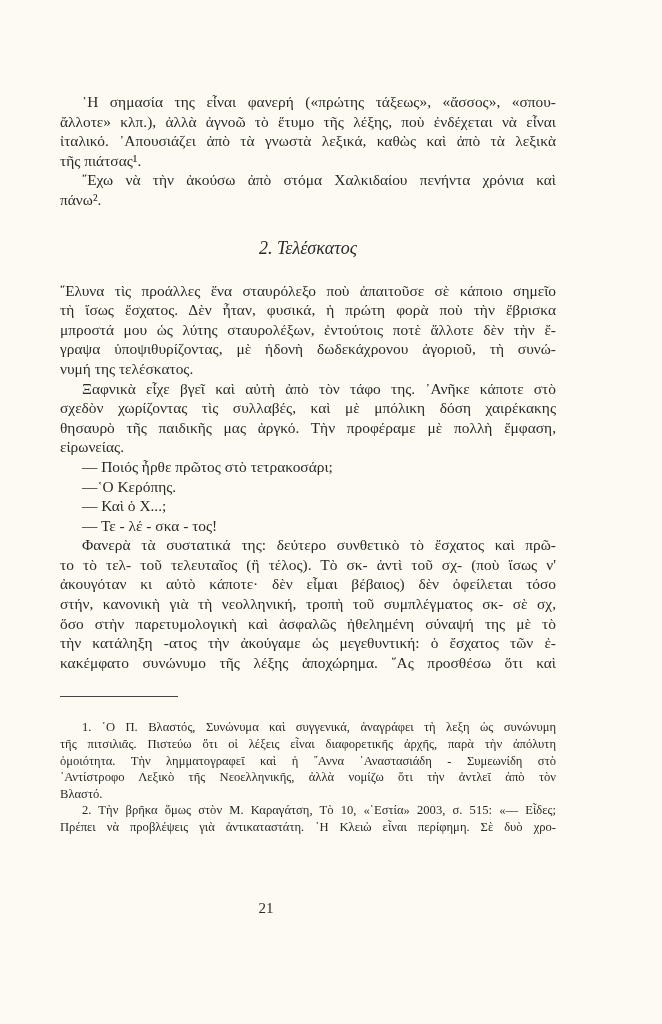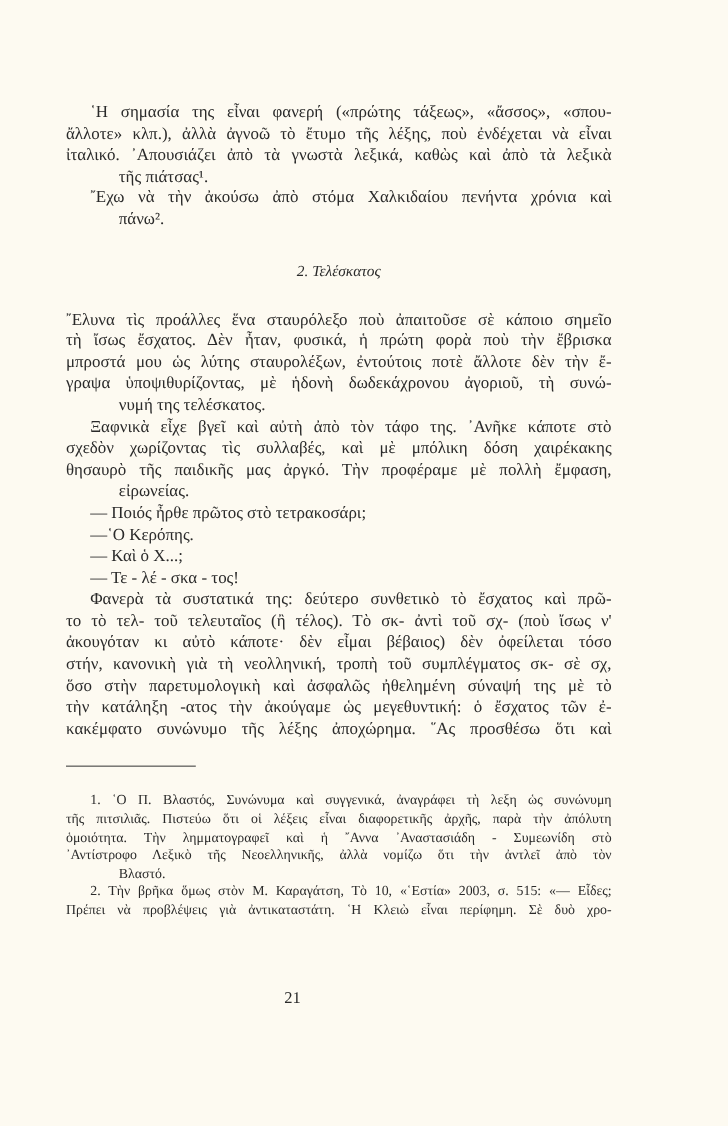--- a/index.html
+++ b/index.html
@@ -20,27 +20,27 @@
       display: block;
       font-family: Liberation Serif, serif;
       font-size: 15.4px;
       line-height: 19.6px;
       text-align: justify;
       text-align-last: justify;
       white-space: nowrap;
       height: 19.6px;
       overflow: visible;
     }
-    .ln.last { text-align-last: left; margin-left: 48px; }
+    .ln.last { text-align-last: left; }
     .ln.ind { text-indent: 22px; }
     .ln.dlg { text-indent: 22px; text-align-last: left; }
     .heading {
       font-family: "Liberation Serif", "DejaVu Serif", serif;
       font-style: italic;
-      font-size: 14px;
+      font-size: 18px;
       text-align: center;
       margin: 27px 0 22px 0;
       line-height: 22px;
     }
     .rule {
       width: 118px; height: 0;
       border-top: 1px solid #444;
       margin: 24px 0 22px 0;
     }
     .fn .ln {

